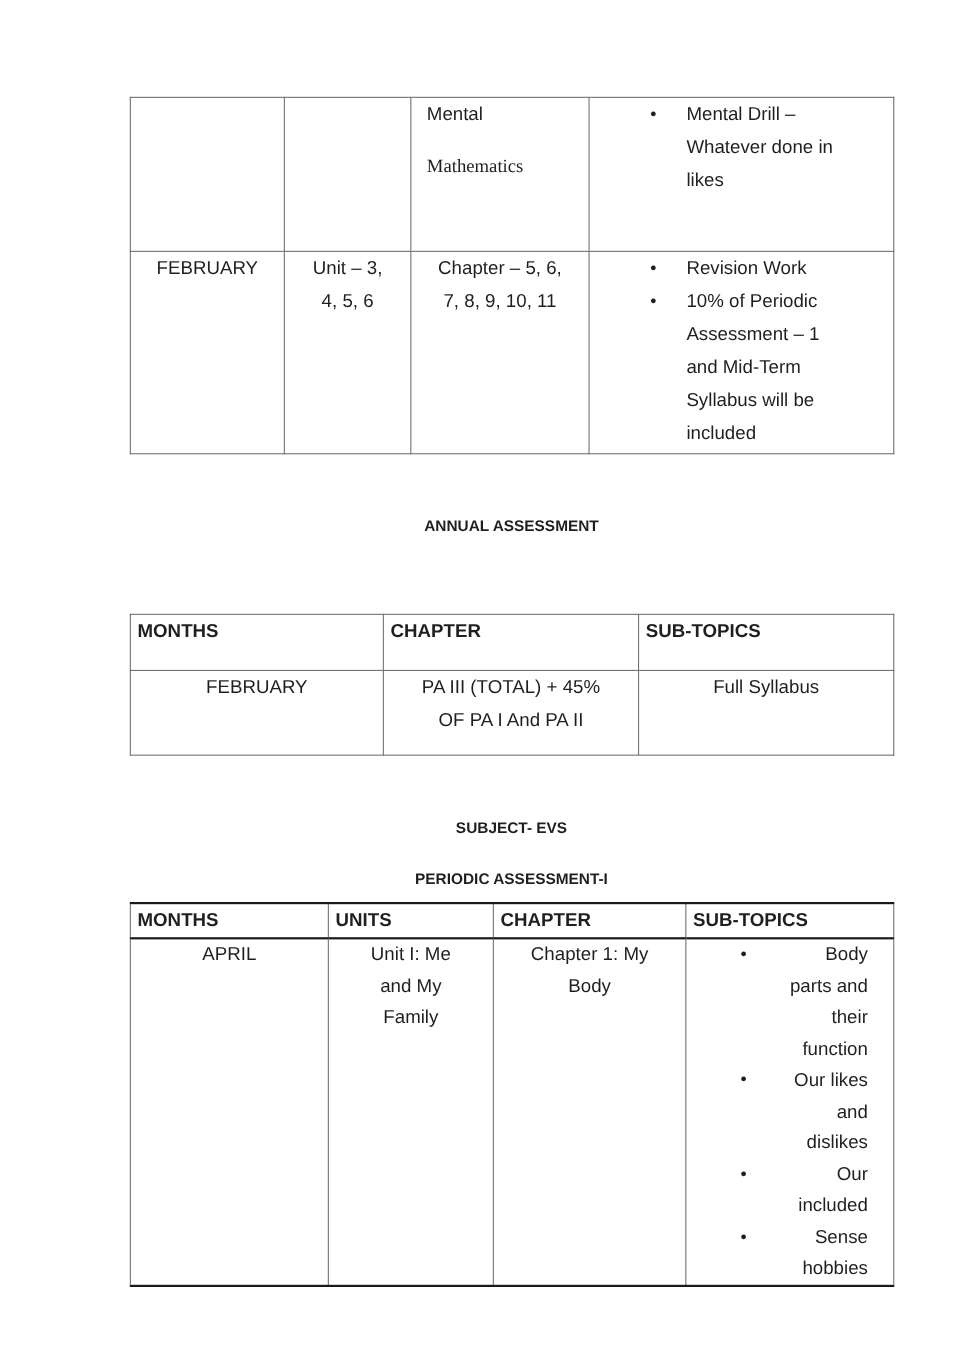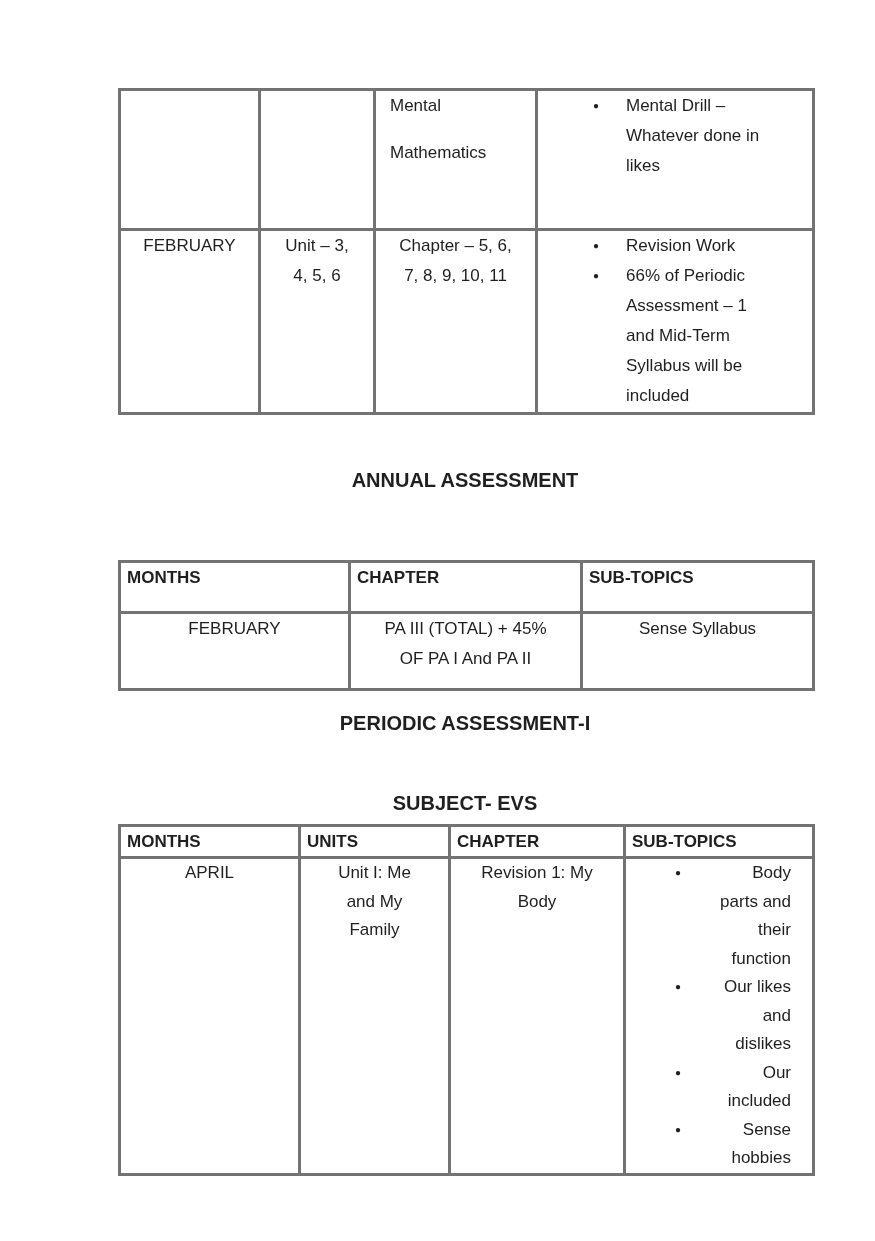--- a/index.html
+++ b/index.html
@@ -21,35 +21,35 @@
     left: 118px;
     top: 88px;
     width: 694px;
   }
   table {
     border-collapse: collapse;
     table-layout: fixed;
     width: 694px;
   }
   td, th {
-    border: 3px solid #737373;
+    border: 1px solid #737373;
     vertical-align: top;
     padding: 0 6px;
     font-weight: normal;
     overflow: hidden;
   }
   th { font-weight: bold; text-align: left; }
   .tc { text-align: center; }
 
   
   .t1-r1 { height: 140px; }
   .t1-r2 { height: 184px; }
   .cell-left { text-align: left; padding-left: 14px; }
   .cell-left p { margin: 0; }
-  .cell-left p + p { margin-top: 17px; }
+  .cell-left p + p { margin-top: 17px; font-family: Liberation Serif, serif; }
 
   
   .w75  { max-width: 75px;  margin: 0 auto; }
   .w100 { max-width: 100px; margin: 0 auto; }
   .w120 { max-width: 120px; margin: 0 auto; }
   .w125 { max-width: 125px; margin: 0 auto; }
   .w178 { max-width: 178px; margin: 0 auto; }
 
   
   ul.bullets { list-style: none; margin: 0; padding: 0 0 0 49px; }
@@ -60,21 +60,21 @@
     left: 0;
     top: 0;
     font-size: 10px;
   }
   ul.bullets-sm { padding-left: 43px; text-align: right; }
   ul.bullets-sm li { padding-left: 38px; width: 78px; }
 
   
   .heading {
     font-weight: bold;
-    font-size: 20px;
+    font-size: 14px;
     line-height: 30px;
     text-align: center;
     margin: 0;
   }
   .h-annual   { margin-top: 50px; }
   .h-subject  { margin-top: 50px; }
   .h-periodic { margin-top: 17px; }
 
   
   .t2 { margin-top: 65px; }
@@ -118,21 +118,21 @@
       <td class="tc">FEBRUARY</td>
       <td class="tc">
         <div class="w75">Unit – 3, 4, 5, 6</div>
       </td>
       <td class="tc">
         <div class="w125">Chapter – 5, 6, 7, 8, 9, 10, 11</div>
       </td>
       <td>
         <ul class="bullets">
           <li>Revision Work</li>
-          <li>66% of Periodic Assessment – 1 and Mid-Term Syllabus will be included</li>
+          <li>10% of Periodic Assessment – 1 and Mid-Term Syllabus will be included</li>
         </ul>
       </td>
     </tr>
   </tbody>
     </table>
 
   <p class="heading h-annual">ANNUAL ASSESSMENT</p>
 
   <table class="t2">
     <colgroup>
@@ -144,27 +144,27 @@
         <tr class="hdr-row">
       <th>MONTHS</th>
       <th>CHAPTER</th>
       <th>SUB-TOPICS</th>
     </tr>
     <tr class="data-row">
       <td class="tc">FEBRUARY</td>
       <td class="tc">
         <div class="w178">PA III (TOTAL) + 45% OF PA I And PA II</div>
       </td>
-      <td class="tc">Sense Syllabus</td>
+      <td class="tc">Full Syllabus</td>
     </tr>
   </tbody>
     </table>
 
+  <p class="heading h-subject">SUBJECT- EVS</p>
   <p class="heading h-periodic">PERIODIC ASSESSMENT-I</p>
-  <p class="heading h-subject">SUBJECT- EVS</p>
 
   <table class="t3">
     <colgroup>
       <col style="width:180px">
         <col style="width:150px">
         <col style="width:175px">
         <col style="width:189px">
     </colgroup>
     <tbody>
         <tr class="hdr-row">
@@ -172,21 +172,21 @@
       <th>UNITS</th>
       <th>CHAPTER</th>
       <th>SUB-TOPICS</th>
     </tr>
     <tr class="data-row">
       <td class="tc">APRIL</td>
       <td class="tc">
         <div class="w100">Unit I: Me and My Family</div>
       </td>
       <td class="tc">
-        <div class="w120">Revision 1: My Body</div>
+        <div class="w120">Chapter 1: My Body</div>
       </td>
       <td>
         <ul class="bullets bullets-sm">
           <li>Body parts and their function</li>
           <li>Our likes and dislikes</li>
           <li>Our included</li>
           <li>Sense hobbies</li>
         </ul>
       </td>
     </tr>

